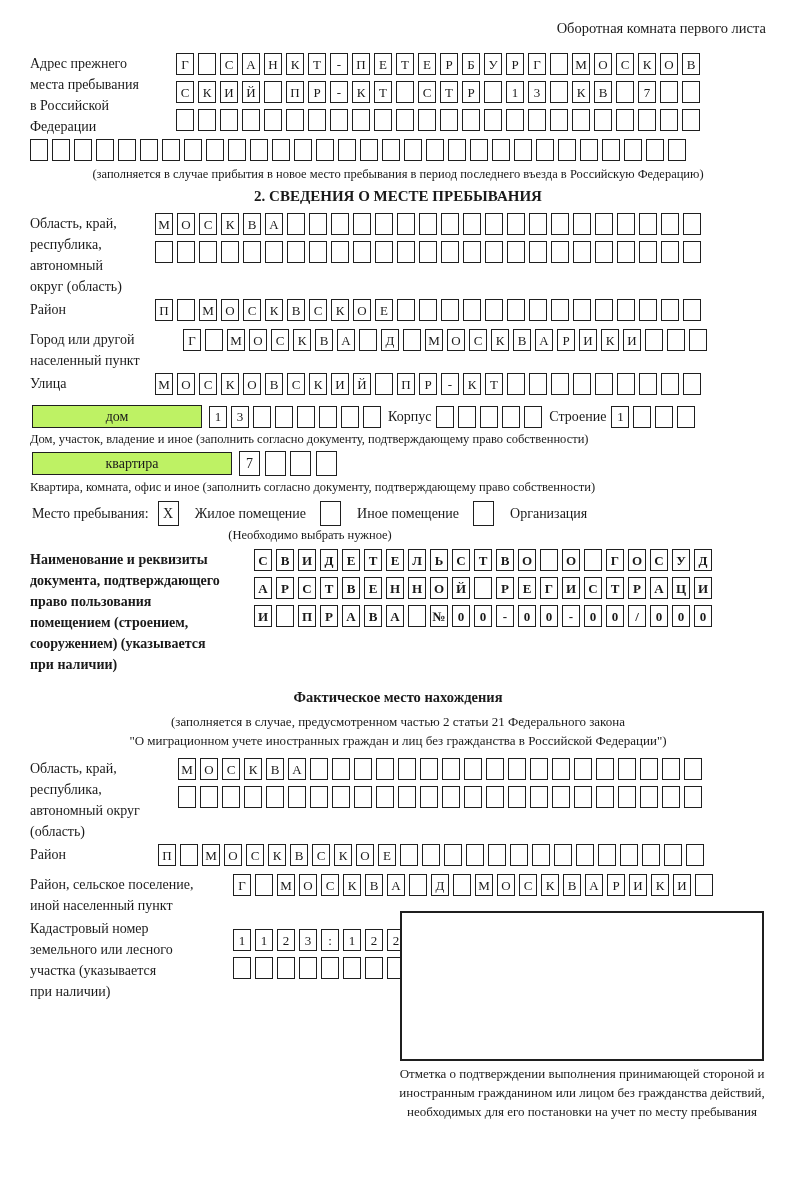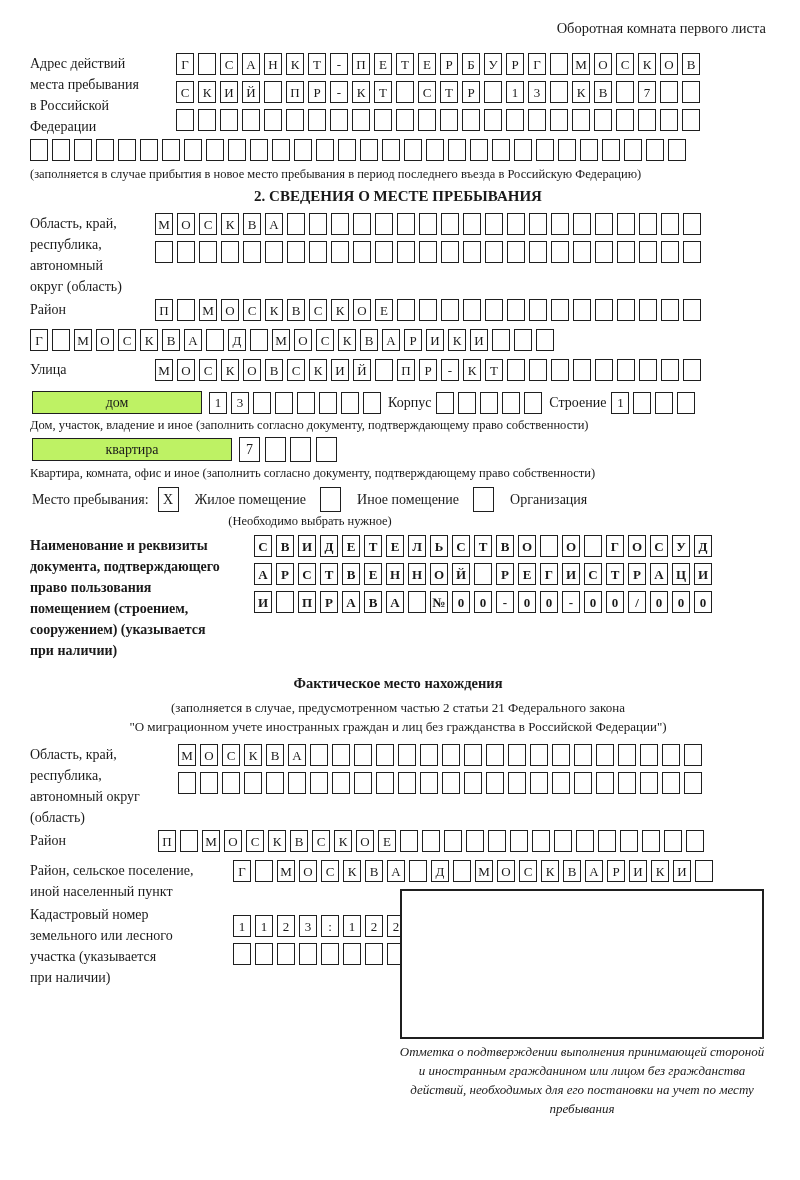--- a/index.html
+++ b/index.html
@@ -34,21 +34,21 @@
     display:inline-flex;align-items:center;justify-content:center;
     width:16px;height:20px;
     border:1.8px solid #1f1f1f;
     margin-right:4px;
     font-size:13px;line-height:1;
     flex:0 0 auto;
     background:#fff;
   }
   .bigcells .cell{width:19px;height:23px;margin-right:4.6px;font-size:14px;}
   .note{font-size:12.5px;margin:0 0 4px 0;}
-  .center{text-align:left;}
+  .center{text-align:center;}
   .heading{
     font-size:15px;font-weight:bold;text-align:center;
     margin:6px 0 8px 0;
   }
   .subheading{
     font-size:14.5px;font-weight:bold;text-align:center;
     margin:14px 0 6px 0;
   }
   .note-lines{text-align:center;font-size:13px;line-height:19px;margin-bottom:8px;}
   
@@ -69,41 +69,41 @@
     display:inline-flex;align-items:center;justify-content:center;
     width:19px;height:23px;border:1.8px solid #1f1f1f;
     font-size:14px;background:#fff;flex:0 0 auto;
   }
   .opt-label{margin:0 14px 0 16px;}
   .stay-note{width:560px;text-align:center;font-size:12.5px;margin:0 0 6px 0;}
   .doc-block{margin-top:4px;font-weight:bold;}
   .doc-block .flabel{width:224px;}
   .cad-cells{margin-top:11px;}
   
-  .stamp-wrap{position:absolute;left:400px;top:889px;width:366px;font-style:italic;}
+  .stamp-wrap{position:absolute;left:400px;top:911px;width:366px;}
   .stamp-box{
     width:364px;height:150px;
     border:2px solid #1f1f1f;background:#fff;
     box-sizing:border-box;
   }
   .stamp-caption{
     width:372px;margin-left:-4px;
     text-align:center;font-size:13px;line-height:19px;margin-top:3px;
   }
 </style>
 </head>
 <body>
 
 <div class="page">
 
   <div class="hdr-note">Оборотная комната первого листа</div>
 
   <div class="frow">
     <div class="flabel w143">
-        <div>Адрес действий</div>
+        <div>Адрес прежнего</div>
         <div>места пребывания</div>
         <div>в Российской</div>
         <div>Федерации</div>
       </div>
     <div class="fcells">
       <div class="cellrow">
           <span class="cell">Г</span>
           <span class="cell"></span>
           <span class="cell">С</span>
           <span class="cell">А</span>
@@ -312,20 +312,24 @@
           <span class="cell"></span>
           <span class="cell"></span>
           <span class="cell"></span>
           <span class="cell"></span>
           <span class="cell"></span>
         </div>
     </div>
   </div>
 
   <div class="frow">
+    <div class="flabel w153">
+        <div>Город или другой</div>
+        <div>населенный пункт</div>
+      </div>
     <div class="fcells">
       <div class="cellrow">
           <span class="cell">Г</span>
           <span class="cell"></span>
           <span class="cell">М</span>
           <span class="cell">О</span>
           <span class="cell">С</span>
           <span class="cell">К</span>
           <span class="cell">В</span>
           <span class="cell">А</span>

